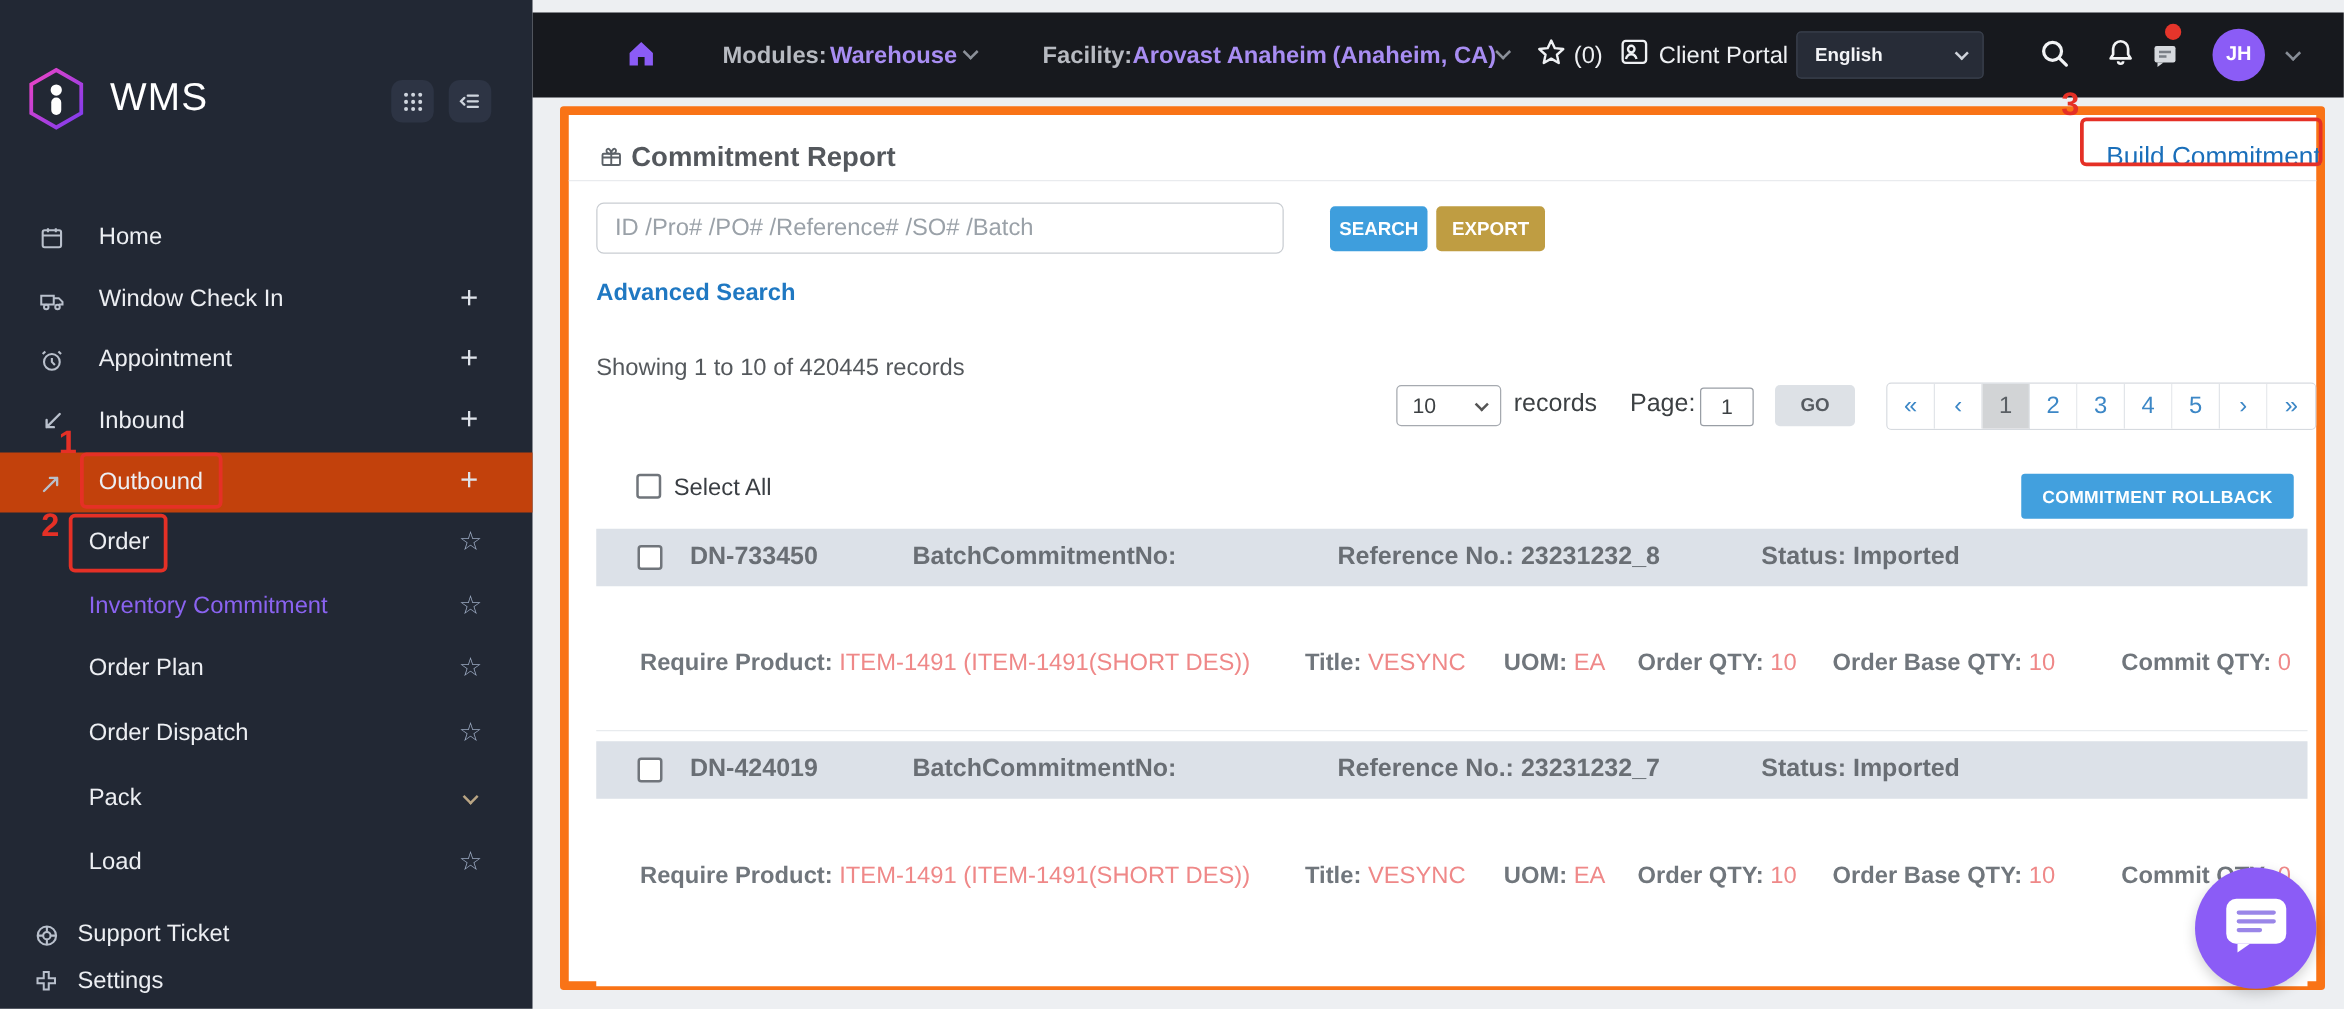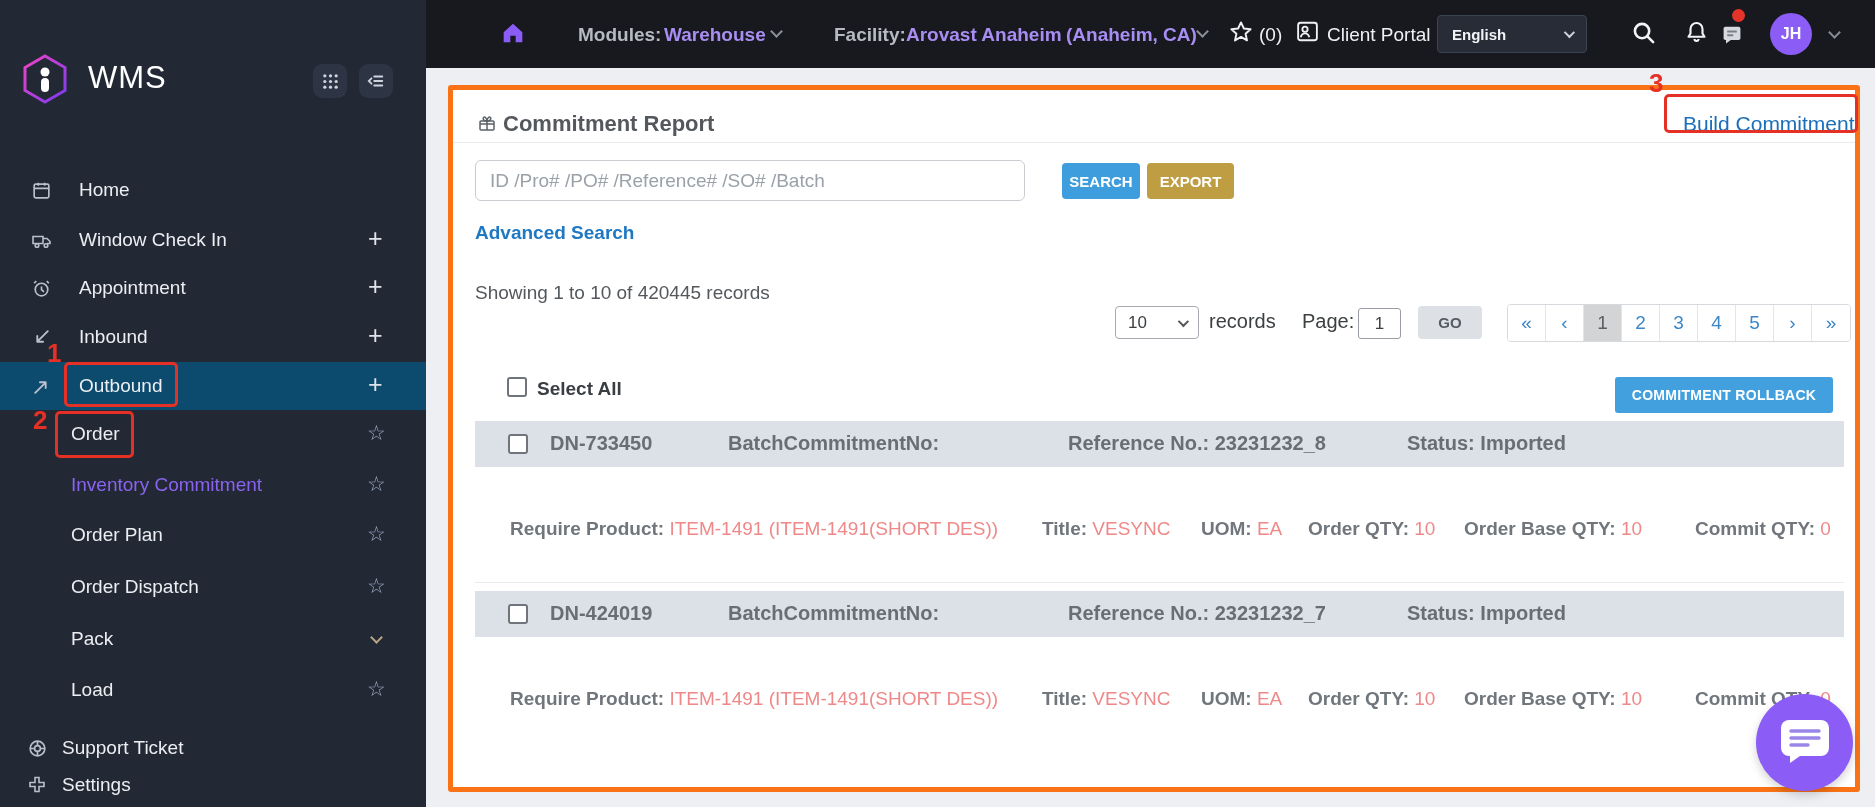--- a/index.html
+++ b/index.html
@@ -18,28 +18,28 @@
     align-items:center; justify-content:center; cursor:pointer; }
   .mi { position:absolute; left:0; width:426px; height:48px; display:flex;
     align-items:center; color:#eceef2; font-size:19px; cursor:pointer; }
   .mi .ic { position:absolute; left:31px; width:24px; height:22px;
     display:flex; align-items:center; color:#b9c0cc; }
   .mi .lbl { position:absolute; left:79px; white-space:nowrap; }
   .mi.sub .lbl { left:71px; }
   .mi .plus { position:absolute; left:368px; font-size:25px; color:#dfe3ea;
     font-weight:300; top:8px; }
   .mi .star { position:absolute; left:367px; font-size:21px; color:#9aa8c0; top:11px; }
-  .mi.active-row { background:#0c4a6e; }
+  .mi.active-row { background:#c2410c; }
   .mi.purple .lbl { color:#8a63f0; }
   .chev-dn { position:absolute; left:372px; top:18px; width:9px; height:9px;
     border-right:2px solid #b9a584; border-bottom:2px solid #b9a584;
     transform:rotate(45deg); }
 
   
-  .navbar { position:absolute; left:426px; top:0; width:1449px; height:68px;
+  .navbar { position:absolute; left:426px; top:10px; width:1449px; height:68px;
     background:#17191e; color:#b7bac1; z-index:4; }
   .nv { position:absolute; top:24px; font-size:19px; white-space:nowrap; }
   .nv.lab { color:#b7bac1; font-weight:600; }
   .nv.pur { color:#a88df2; font-weight:600; }
   .nv.wht { color:#eef0f3; font-weight:500; }
   .caret { position:absolute; width:9px; height:9px; border-right:2px solid #8b9099;
     border-bottom:2px solid #8b9099; transform:rotate(45deg); }
   .lang-box { position:absolute; left:1011px; top:15px; width:150px; height:38px;
     background:#272c37; border:1px solid #3c4350; border-radius:4px;
     display:flex; align-items:center; padding:0 14px; cursor:pointer; }
@@ -49,21 +49,21 @@
   .avatar { position:absolute; left:1344px; top:13px; width:42px; height:42px;
     border-radius:50%; background:#8b5cf6; color:#fff; font-weight:700;
     font-size:16px; display:flex; align-items:center; justify-content:center; cursor:pointer; }
   .red-dot { position:absolute; left:1306px; top:9px; width:13px; height:13px;
     border-radius:50%; background:#e5352b; z-index:2; }
 
   
   .content { position:absolute; left:426px; top:68px; width:1449px; height:739px;
     background:#edeff2; }
   .card { position:absolute; left:22px; top:17px; width:1412px; height:707px;
-    background:#ffffff; border:5px solid #f97316; border-radius:3px; }
+    background:#ffffff; border:7px solid #f97316; border-radius:3px; }
   .pg-title { position:absolute; left:50px; top:21px; font-size:22px;
     font-weight:700; color:#54585d; }
   .gift { position:absolute; left:24px; top:23px; color:#5b6167; }
   .build-link { position:absolute; left:1230px; top:22px; font-size:21px;
     font-weight:400; color:#1a6fba; cursor:pointer; white-space:nowrap; }
   .hr1 { position:absolute; left:0; top:52px; width:100%; height:1px; background:#e9ebee; }
   .search-input { position:absolute; left:22px; top:70px; width:550px; height:41px;
     border:1px solid #c9cdd2; border-radius:6px; padding:0 14px; font-size:19px;
     color:#3c4043; font-family:"Liberation Sans", sans-serif; outline:none; }
   .search-input::placeholder { color:#9aa1a8; }
@@ -89,21 +89,21 @@
   .pager { position:absolute; left:1054px; top:214px; height:38px; display:flex;
     border:1px solid #d6dadf; border-radius:4px; overflow:hidden; background:#fff; }
   .pc { width:38px; height:36px; display:flex; align-items:center; justify-content:center;
     font-size:19px; color:#3c87c6; border-right:1px solid #e2e5e9; cursor:pointer;
     background:#fff; }
   .pc:last-child { border-right:none; }
   .pc.active { background:#d2d4d6; color:#5a5f64; }
   .cb { position:absolute; width:20px; height:20px; background:#fff;
     border:2px solid #70757b; border-radius:3px; cursor:pointer; }
   .selall-lbl { position:absolute; left:84px; top:288px; font-size:19px;
-    font-weight:700; color:#3a3e43; }
+    font-weight:400; color:#3a3e43; }
   .btn-rollback { position:absolute; left:1162px; top:287px; width:218px; height:36px;
     background:#42a0de; border-radius:3px; font-size:14px; letter-spacing:.3px; }
 
   
   .record { position:absolute; left:22px; width:1369px; background:#fff; }
   .rec-head { position:absolute; left:0; top:0; width:100%; height:46px;
     background:#dce1e8; }
   .rh-txt { position:absolute; top:11px; font-size:20px; font-weight:700;
     color:#696e74; white-space:nowrap; }
   .detail { position:absolute; top:97px; font-size:19px; white-space:nowrap; }

